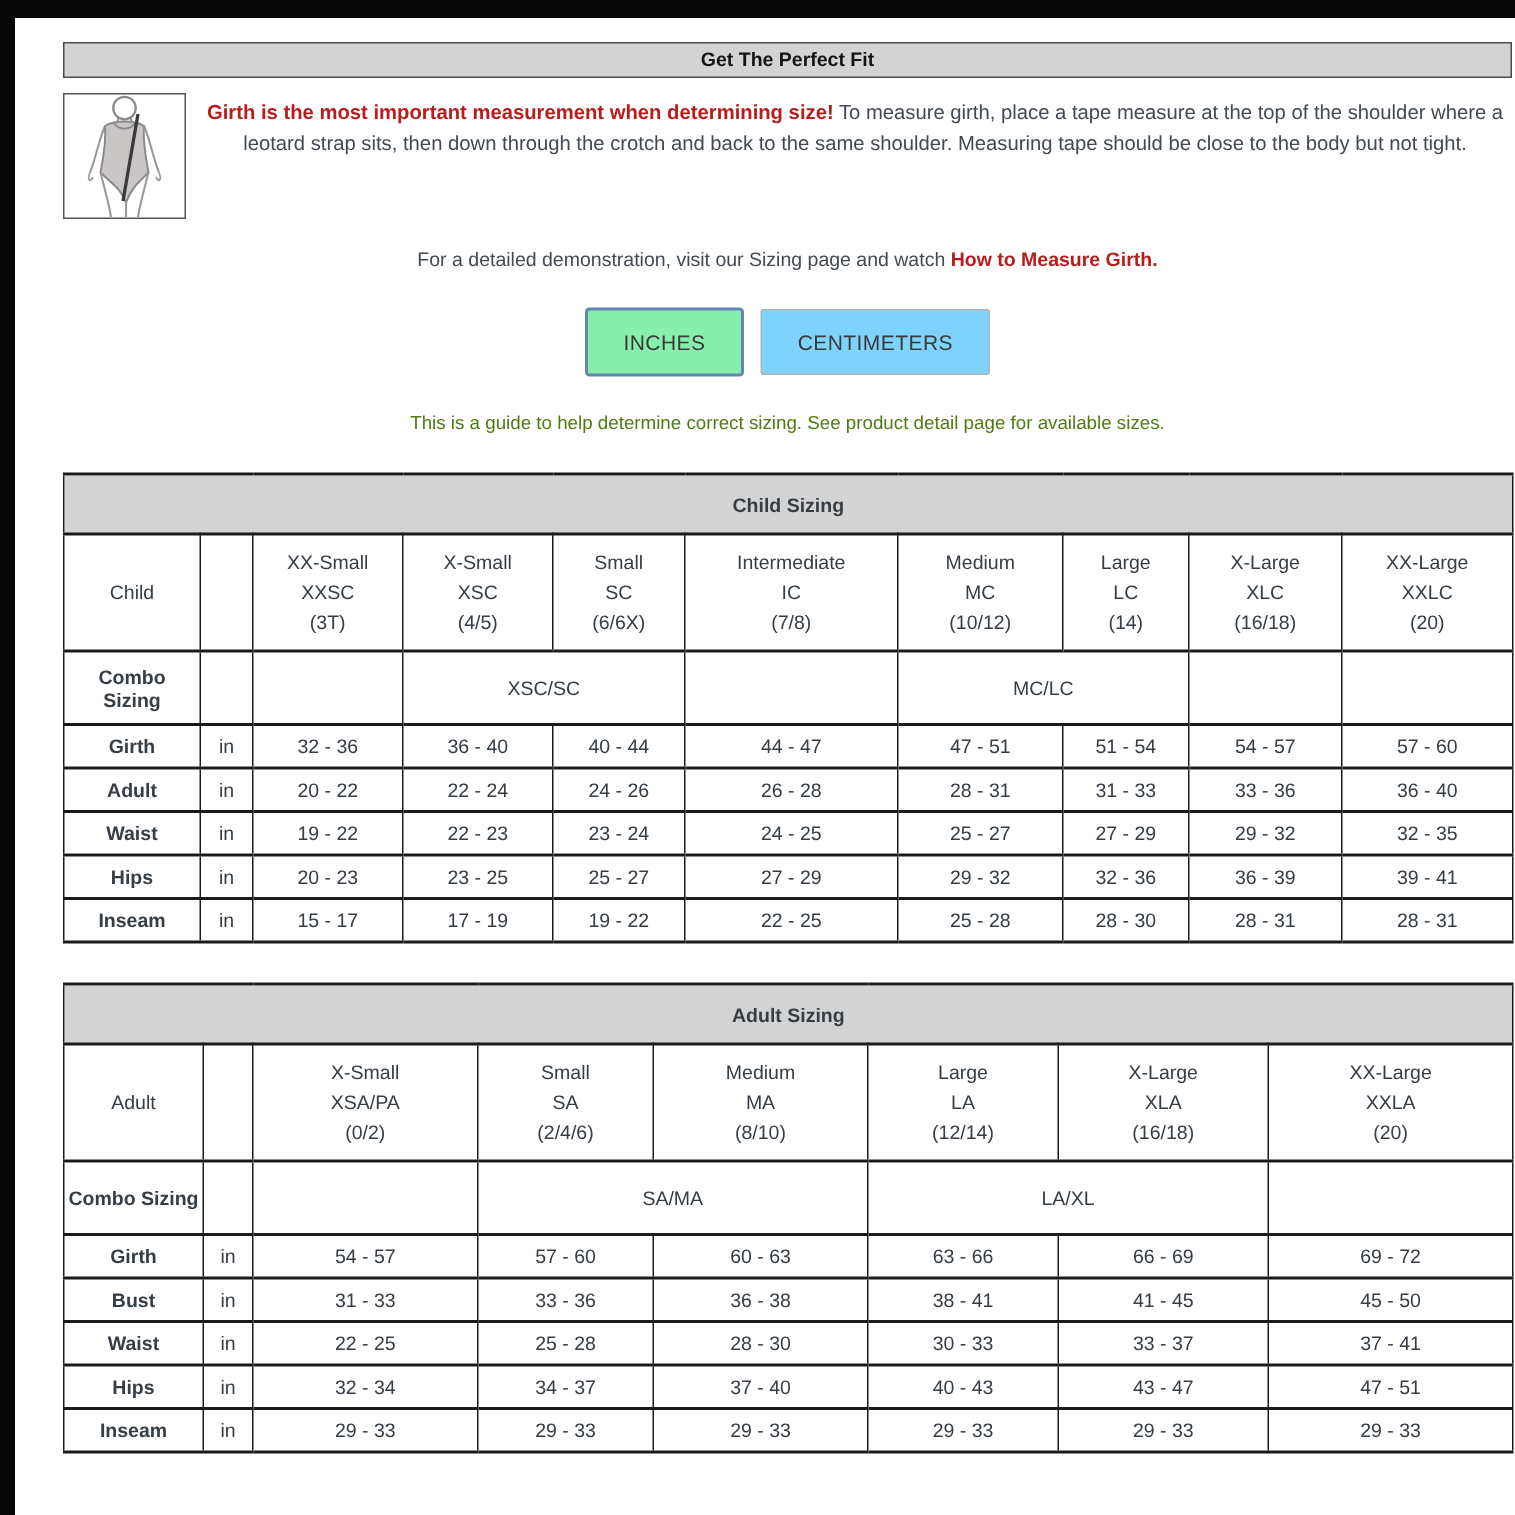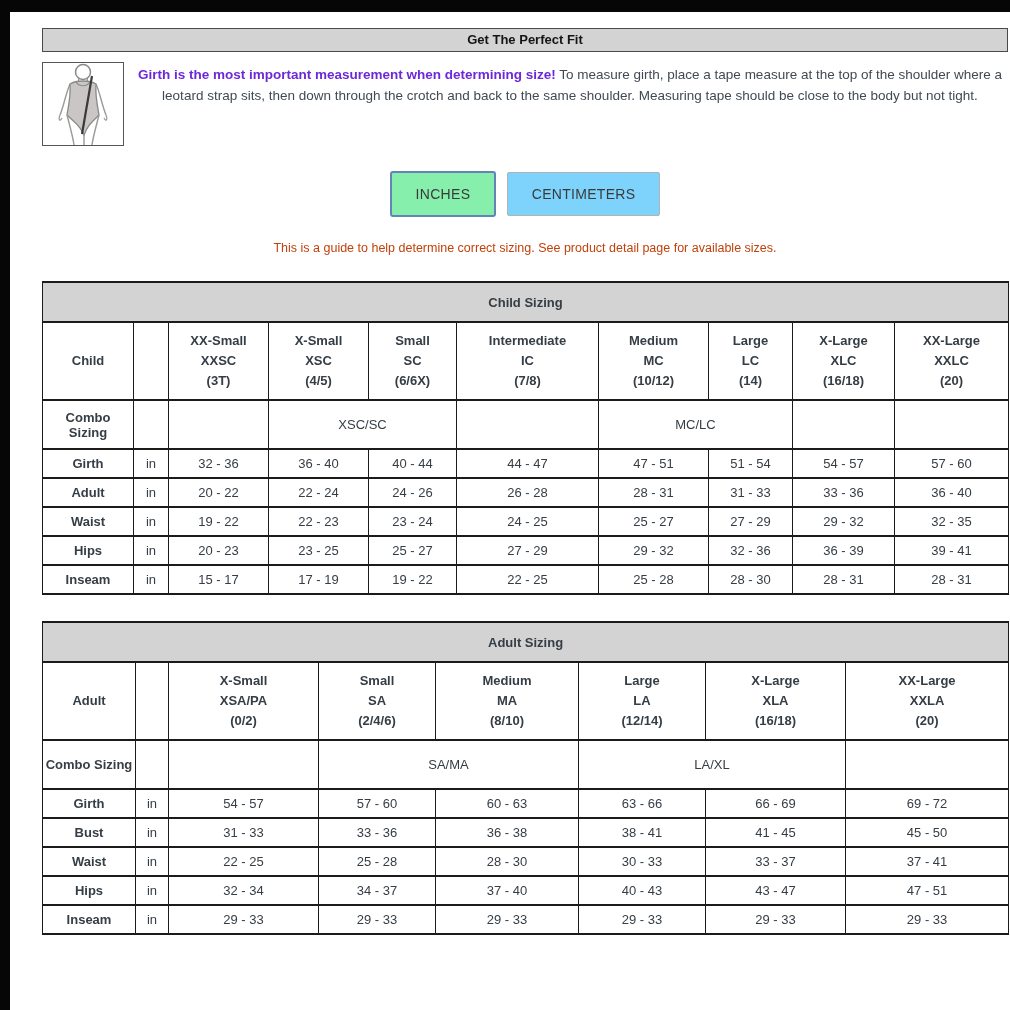--- a/index.html
+++ b/index.html
@@ -23,46 +23,46 @@
 
   .intro-row { display:flex; margin-top:10px; }
   .illustration {
     width:82px; height:84px; border:1px solid #555;
     flex:0 0 auto; background:#fff;
   }
   .intro-text {
     flex:1; text-align:center; font-size:13.5px; line-height:21px;
     color:#414952; margin:2px 0 0 8px;
   }
-  .intro-text b, .demo-line b { color:#6d28d9; }
+  .intro-text b, .demo-line b { color:#b91c1c; }
 
   .demo-line {
     text-align:center; font-size:13px; color:#414952; margin:19px 0 0 0;
   }
 
   .unit-buttons { text-align:center; margin-top:25px; }
   button.unit-btn {
     font-family:inherit; font-size:14px; color:#3a3a3a;
     padding:0 24px; cursor:pointer; vertical-align:middle;
     letter-spacing:0.3px;
   }
   .btn-inches { background:#86efac; border:2px solid #6484b8; border-radius:3px; height:46px; }
   .btn-cm     { background:#7dd3fc; border:1px solid #b3b3b3; border-radius:2px; height:44px; margin-left:6px; }
 
-  .note { text-align:center; font-size:12.5px; color:#c2410c; margin:24px 0 0 0; }
+  .note { text-align:center; font-size:12.5px; color:#4d7c0f; margin:24px 0 0 0; }
 
   table.size-table {
     border-collapse:collapse; table-layout:fixed; width:966px; margin-top:26px;
   }
   table.size-table td {
     border:1px solid #1b1b1b; border-top-width:2px; border-bottom-width:2px;
     text-align:center; font-size:13px; color:#353d45; padding:2px; overflow:hidden;
   }
   .tbl-title  { height:40px; background:#d3d3d3; font-weight:bold; color:#181818; }
-  .head-row td { height:78px; font-weight:bold; color:#232b32; line-height:20px; }
+  .head-row td { height:78px; font-weight:normal; color:#232b32; line-height:20px; }
   .combo-row td { height:49px; }
   .data-row td  { height:29px; }
   .row-label  { font-weight:bold; color:#232b32; }
   .thick-left { border-left-width:3px; }
 </style>
 </head>
 <body>
 
 <div class="frame">
   <div class="content">
@@ -82,20 +82,23 @@
           <path d="M33 19 C36 24 44 24 47 19" stroke="#8a8a8a" stroke-width="1.2" fill="none"></path>
           <path d="M24 52 C27 64 30 74 31 82 M56 52 C53 64 50 74 49 82 M41 72 L41 82" stroke="#9a9a9a" stroke-width="1.4" fill="none"></path>
           <line x1="49" y1="13" x2="39" y2="71" stroke="#3a3a3a" stroke-width="2.2"></line>
         </svg>
       </div>
       <p class="intro-text">
         <b>Girth is the most important measurement when determining size!</b><span> To measure girth, place a tape measure at the top of the shoulder where a leotard strap sits, then down through the crotch and back to the same shoulder. Measuring tape should be close to the body but not tight.</span>
       </p>
     </div>
 
+    <p class="demo-line">
+      <span>For a detailed demonstration, visit our Sizing page and watch </span><b>How to Measure Girth.</b>
+    </p>
 
     <div class="unit-buttons">
       <button class="unit-btn btn-inches">INCHES</button>
       <button class="unit-btn btn-cm">CENTIMETERS</button>
     </div>
 
     <p class="note">This is a guide to help determine correct sizing. See product detail page for available sizes.</p>
 
     <table class="size-table" id="child-table">
         <colgroup>

